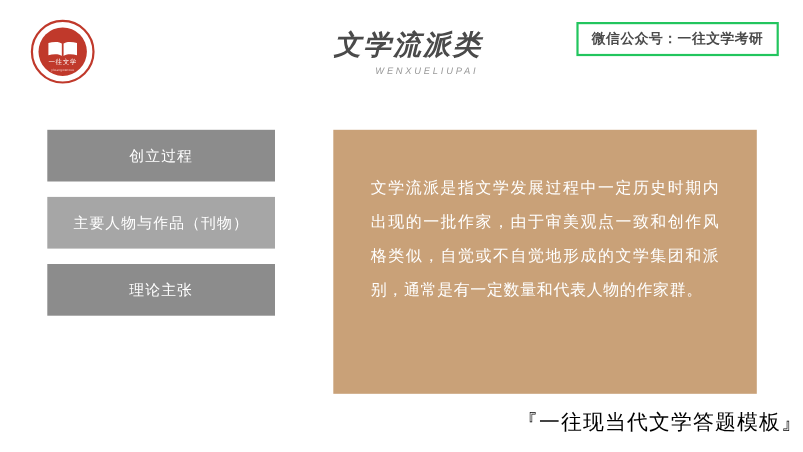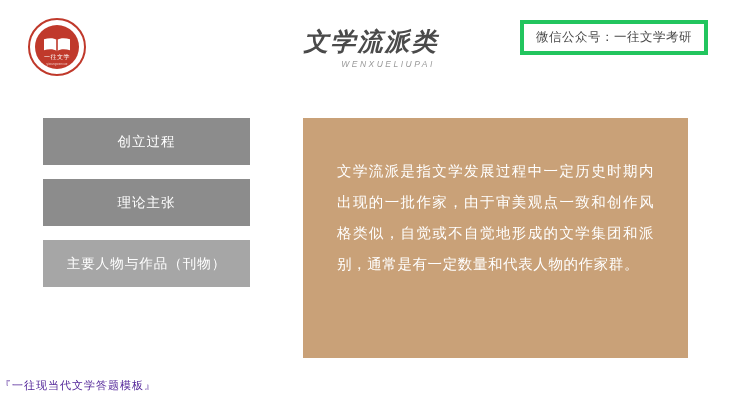--- a/index.html
+++ b/index.html
@@ -97,24 +97,25 @@
     letter-spacing: 2.5px;
     line-height: 10px;
     padding-left: 34px;
   }
 
   
   .wechat-box {
     position: absolute;
     right: 22px;
     top: 20px;
-    border: 4px solid #22c55e;
+    border: 2px solid #22c55e;
     background: #ffffff;
     padding: 6px 12px 7px 12px;
     box-sizing: border-box;
+    font-weight: bold;
   }
   .wechat-text {
     font-size: 12.5px;
     color: #4a4a4a;
     letter-spacing: 0.5px;
     line-height: 14px;
     white-space: nowrap;
   }
 
   
@@ -160,23 +161,23 @@
     text-align: justify;
     text-justify: inter-ideograph;
   }
 
   
   .footer {
     position: absolute;
     left: 0;
     right: 0;
     bottom: 18px;
-    text-align: left;
-    font-size: 11px;
-    color: #4c1d95;
+    text-align: right;
+    font-size: 19px;
+    color: #000000;
     letter-spacing: 1px;
     line-height: 16px;
   }
 </style>
 </head>
 <body>
 
 <div class="slide">
 
   <div class="logo">
@@ -195,22 +196,22 @@
     <div class="title-cn">文学流派类</div>
     <div class="title-en">WENXUELIUPAI</div>
   </div>
 
   <div class="wechat-box">
     <div class="wechat-text">微信公众号：一往文学考研</div>
   </div>
 
   <div class="menu">
     <div class="menu-item">创立过程</div>
+    <div class="menu-item light">主要人物与作品（刊物）</div>
     <div class="menu-item">理论主张</div>
-    <div class="menu-item light">主要人物与作品（刊物）</div>
   </div>
 
   <div class="content-panel">
     <div class="content-text">文学流派是指文学发展过程中一定历史时期内出现的一批作家，由于审美观点一致和创作风格类似，自觉或不自觉地形成的文学集团和派别，通常是有一定数量和代表人物的作家群。</div>
   </div>
 
   <div class="footer">『一往现当代文学答题模板』</div>
 
 </div>
 

